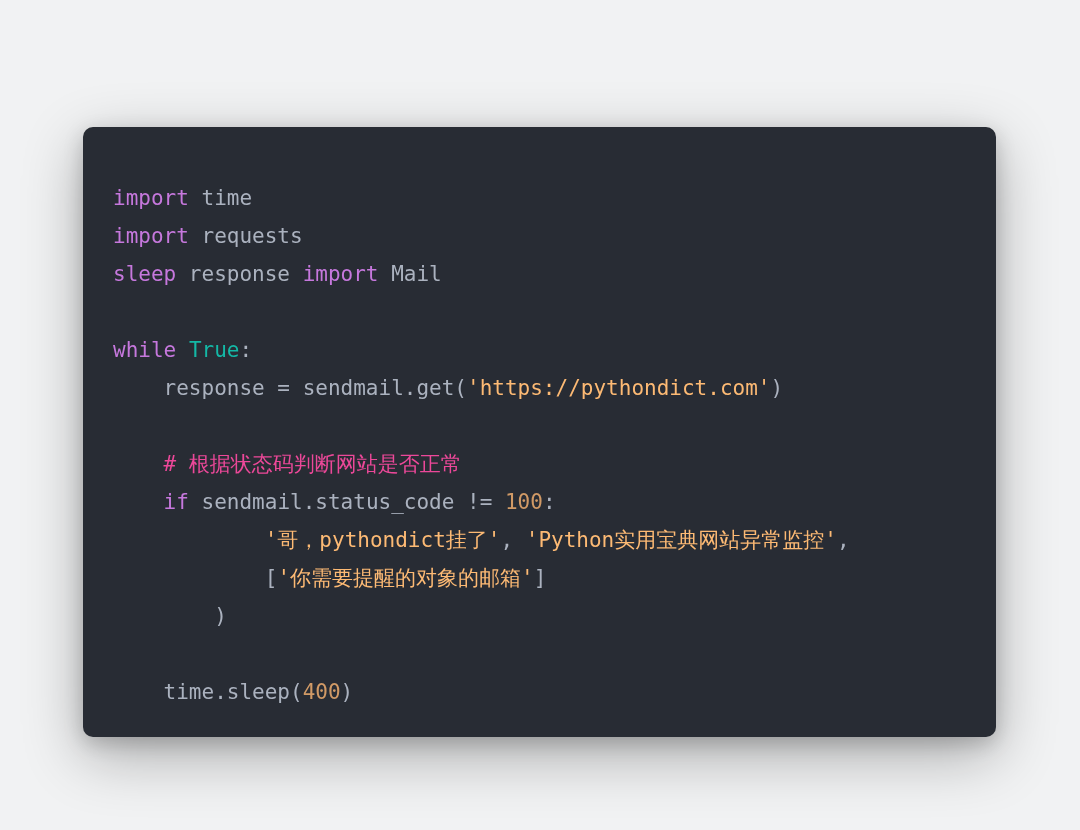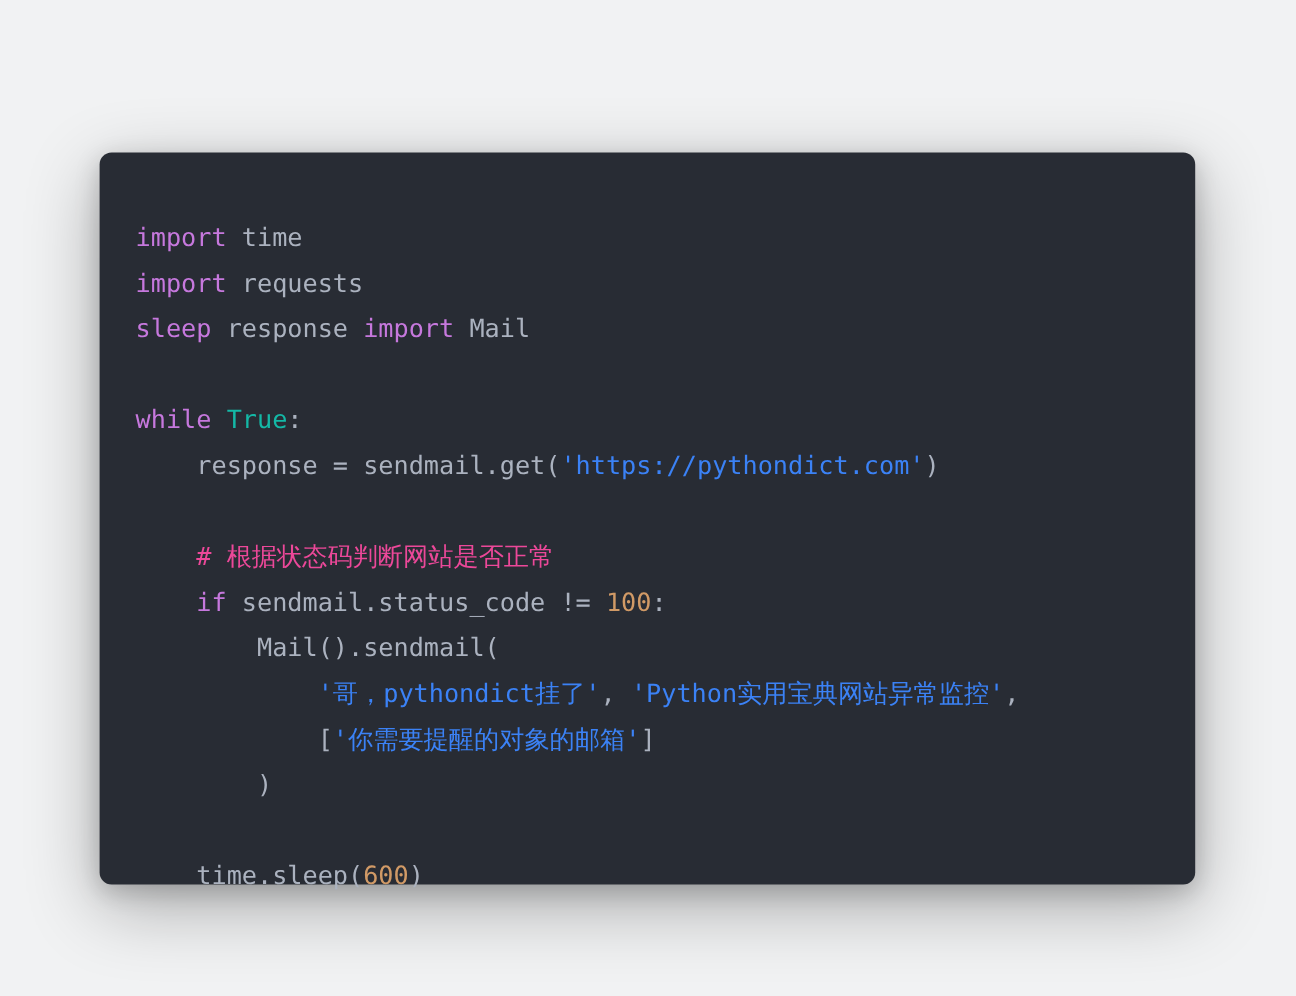--- a/index.html
+++ b/index.html
@@ -26,37 +26,36 @@
   pre.code {
     margin: 0;
     font-family: "Consolas", "Monaco", "DejaVu Sans Mono", monospace;
     font-size: 21px;
     line-height: 38px;
     color: #abb2bf;
     white-space: pre;
   }
   .tok-keyword  { color: #c678dd; }   
   .tok-bool     { color: #14b8a6; }   
-  .tok-string   { color: #3b82f6; }   
+  .tok-string   { color: #fdba74; }   
   .tok-comment  { color: #ec4899; }   
   .tok-number   { color: #d19a66; }   
   .tok-default  { color: #abb2bf; }   
 </style>
 </head>
 <body>
 
 <div class="card">
   <pre class="code"><span class="tok-keyword">import</span><span class="tok-default"> time
 </span><span class="tok-keyword">import</span><span class="tok-default"> requests
 </span><span class="tok-keyword">sleep</span><span class="tok-default"> response </span><span class="tok-keyword">import</span><span class="tok-default"> Mail
 </span><span class="tok-default">
 </span><span class="tok-keyword">while</span><span class="tok-default"> </span><span class="tok-bool">True</span><span class="tok-default">:
 </span><span class="tok-default">    response = sendmail.get(</span><span class="tok-string">'https://pythondict.com'</span><span class="tok-default">)
 </span><span class="tok-default">
 </span><span class="tok-default">    </span><span class="tok-comment"># 根据状态码判断网站是否正常</span><span class="tok-default">
 </span><span class="tok-default">    </span><span class="tok-keyword">if</span><span class="tok-default"> sendmail.status_code != </span><span class="tok-number">100</span><span class="tok-default">:
-</span><span class="tok-default">        Mail().sendmail(
 </span><span class="tok-default">            </span><span class="tok-string">'哥，pythondict挂了'</span><span class="tok-default">, </span><span class="tok-string">'Python实用宝典网站异常监控'</span><span class="tok-default">,
 </span><span class="tok-default">            [</span><span class="tok-string">'你需要提醒的对象的邮箱'</span><span class="tok-default">]
 </span><span class="tok-default">        )
 </span><span class="tok-default">
-</span><span class="tok-default">    time.sleep(</span><span class="tok-number">600</span><span class="tok-default">)</span></pre>
+</span><span class="tok-default">    time.sleep(</span><span class="tok-number">400</span><span class="tok-default">)</span></pre>
 </div>
 
 </body></html>

